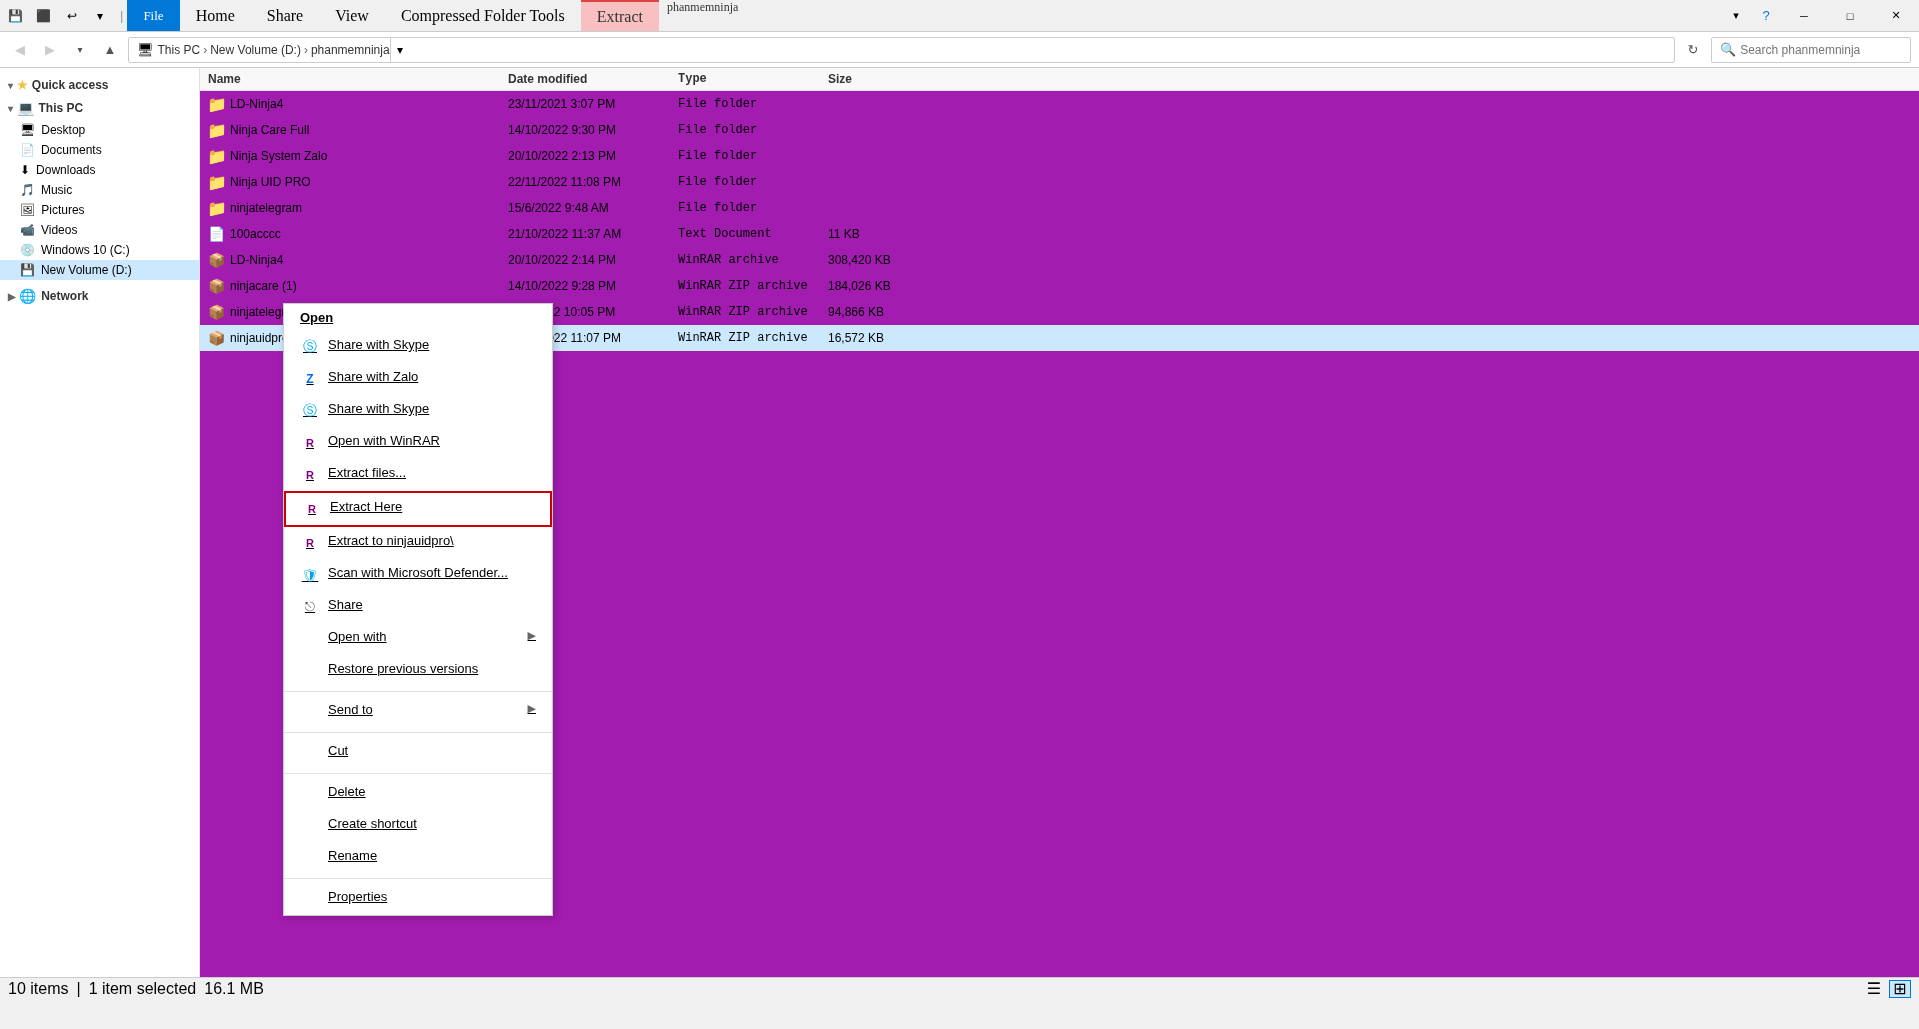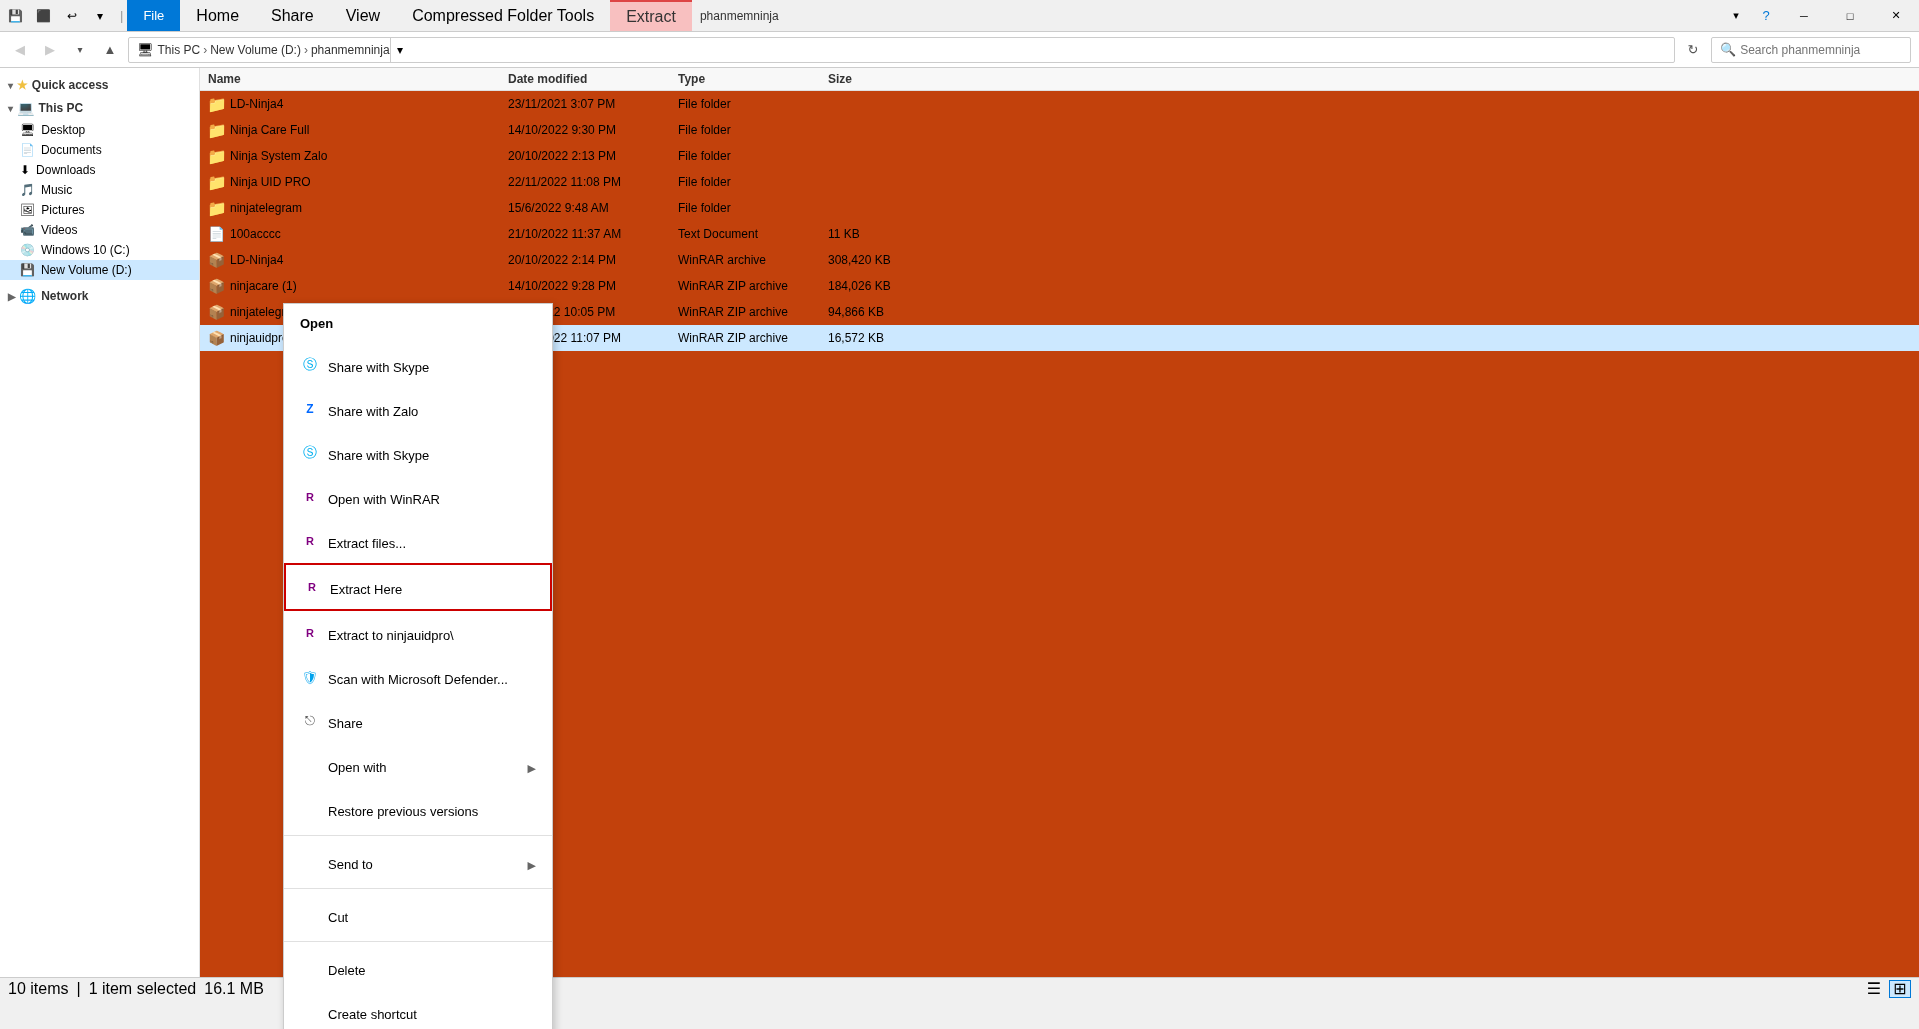--- a/index.html
+++ b/index.html
@@ -3,21 +3,21 @@
   <meta charset="utf-8">
   <style>
     * { margin: 0; padding: 0; box-sizing: border-box; }
     body { font-family: 'Segoe UI', sans-serif; font-size: 13px; background: #f0f0f0; width: 1919px; height: 1029px; overflow: hidden; }
 
     
     .title-bar {
       display: flex; align-items: center; background: #f0f0f0; height: 32px;
       border-bottom: 1px solid #ccc;
     }
-    .title-bar-tabs { display: flex; align-items: center; flex: 1; height: 100%; }
+    .title-bar-tabs { display: flex; align-items: flex-start; flex: 1; height: 100%; font-family: Liberation Serif, serif; }
     .tab { display: flex; align-items: center; padding: 0 16px; font-size: 16px; cursor: pointer; height: 100%; }
     .tab.pink-active { background: #f8c6c6; border-top: 2px solid #d44; color: #333; font-weight: 500; }
     .file-tab { background: #0078d7; color: white; padding: 0 16px; display:flex; align-items:center; font-size:13px; font-weight:500; }
     .window-controls { display: flex; align-items: center; }
     .win-btn { width: 46px; height: 32px; display:flex; align-items:center; justify-content:center; cursor:pointer; font-size:11px; }
     .quick-access-toolbar { display:flex; align-items:center; padding: 0 4px; gap:4px; }
     .qa-btn { width:24px; height:24px; display:flex;align-items:center;justify-content:center; cursor:pointer; font-size:12px; border:1px solid transparent; }
 
     
     .address-bar { background:#fff; border-bottom:1px solid #ccc; display:flex; align-items:center; padding:4px 8px; gap:6px; height:36px; }
@@ -36,39 +36,39 @@
 
     
     .sidebar { width: 200px; background:#fff; border-right:1px solid #e0e0e0; overflow-y:auto; padding:6px 0; }
     .sidebar-item { display:flex;align-items:center;gap:6px; padding:3px 8px; cursor:pointer; font-size:12px; }
     .sidebar-item.selected { background:#cce8ff; }
     .sidebar-section { font-size:12px; font-weight:600; color:#333; padding:4px 8px; display:flex;align-items:center;gap:4px; cursor:pointer; }
     .sidebar-sub { padding-left:20px; }
     .expand-arrow { font-size:10px; color:#666; }
 
     
-    .file-area { flex:1; background:#c2410c; overflow:auto; padding:0; }
+    .file-area { flex:1; background:#a21caf; overflow:auto; padding:0; }
     .file-list-header { display:flex; align-items:center; background:#f8f8f8; border-bottom:1px solid #e0e0e0; padding:2px 0; font-size:12px; font-weight:600; color:#333; position:sticky;top:0; }
     .col-name { width:300px; padding:2px 8px; }
     .col-date { width:170px; padding:2px 8px; }
-    .col-type { width:150px; padding:2px 8px; }
+    .col-type { width:150px; padding:2px 8px;font-family:Liberation Mono, monospace; }
     .col-size { width:100px; padding:2px 8px; }
     .file-row { display:flex;align-items:center; padding:2px 0; font-size:12px; cursor:pointer; }
     .file-row.selected { background:#cce8ff; }
     .file-icon { width:18px; height:18px; display:flex;align-items:center;justify-content:center; font-size:14px; margin-right:4px; }
     .file-name-cell { display:flex;align-items:center; width:300px; padding:2px 8px; }
 
     
     .context-menu {
       position:absolute; left:283px; top:303px;
       width:270px; background:#fff;
       border:1px solid #ccc; box-shadow:2px 2px 8px rgba(0,0,0,0.2);
       z-index:100; font-size:13px;
     }
-    .ctx-item { display:flex;align-items:flex-end;gap:8px; padding:12px 16px; cursor:pointer; }
+    .ctx-item { display:flex;align-items:flex-start;gap:8px; padding:6px 16px; cursor:pointer;text-decoration:underline; }
     .ctx-separator { border:none; border-top:1px solid #e0e0e0; margin:4px 0; }
     .ctx-icon { width:20px; height:20px; display:flex;align-items:center;justify-content:center; font-size:14px; flex-shrink:0; }
     .ctx-arrow { margin-left:auto; font-size:11px; color:#666; }
     .ctx-label { flex:1; }
 
     
     .status-bar { display:flex;align-items:center; background:#f0f0f0; border-top:1px solid #ccc; height:22px; padding:0 8px; font-size:16px; gap:8px; }
     .status-right { margin-left:auto; display:flex;gap:4px; }
     .view-btn { width:22px;height:18px;display:flex;align-items:center;justify-content:center;border:1px solid transparent;cursor:pointer; }
     .view-btn.active { border-color:#0078d7;background:#cce8ff; }

